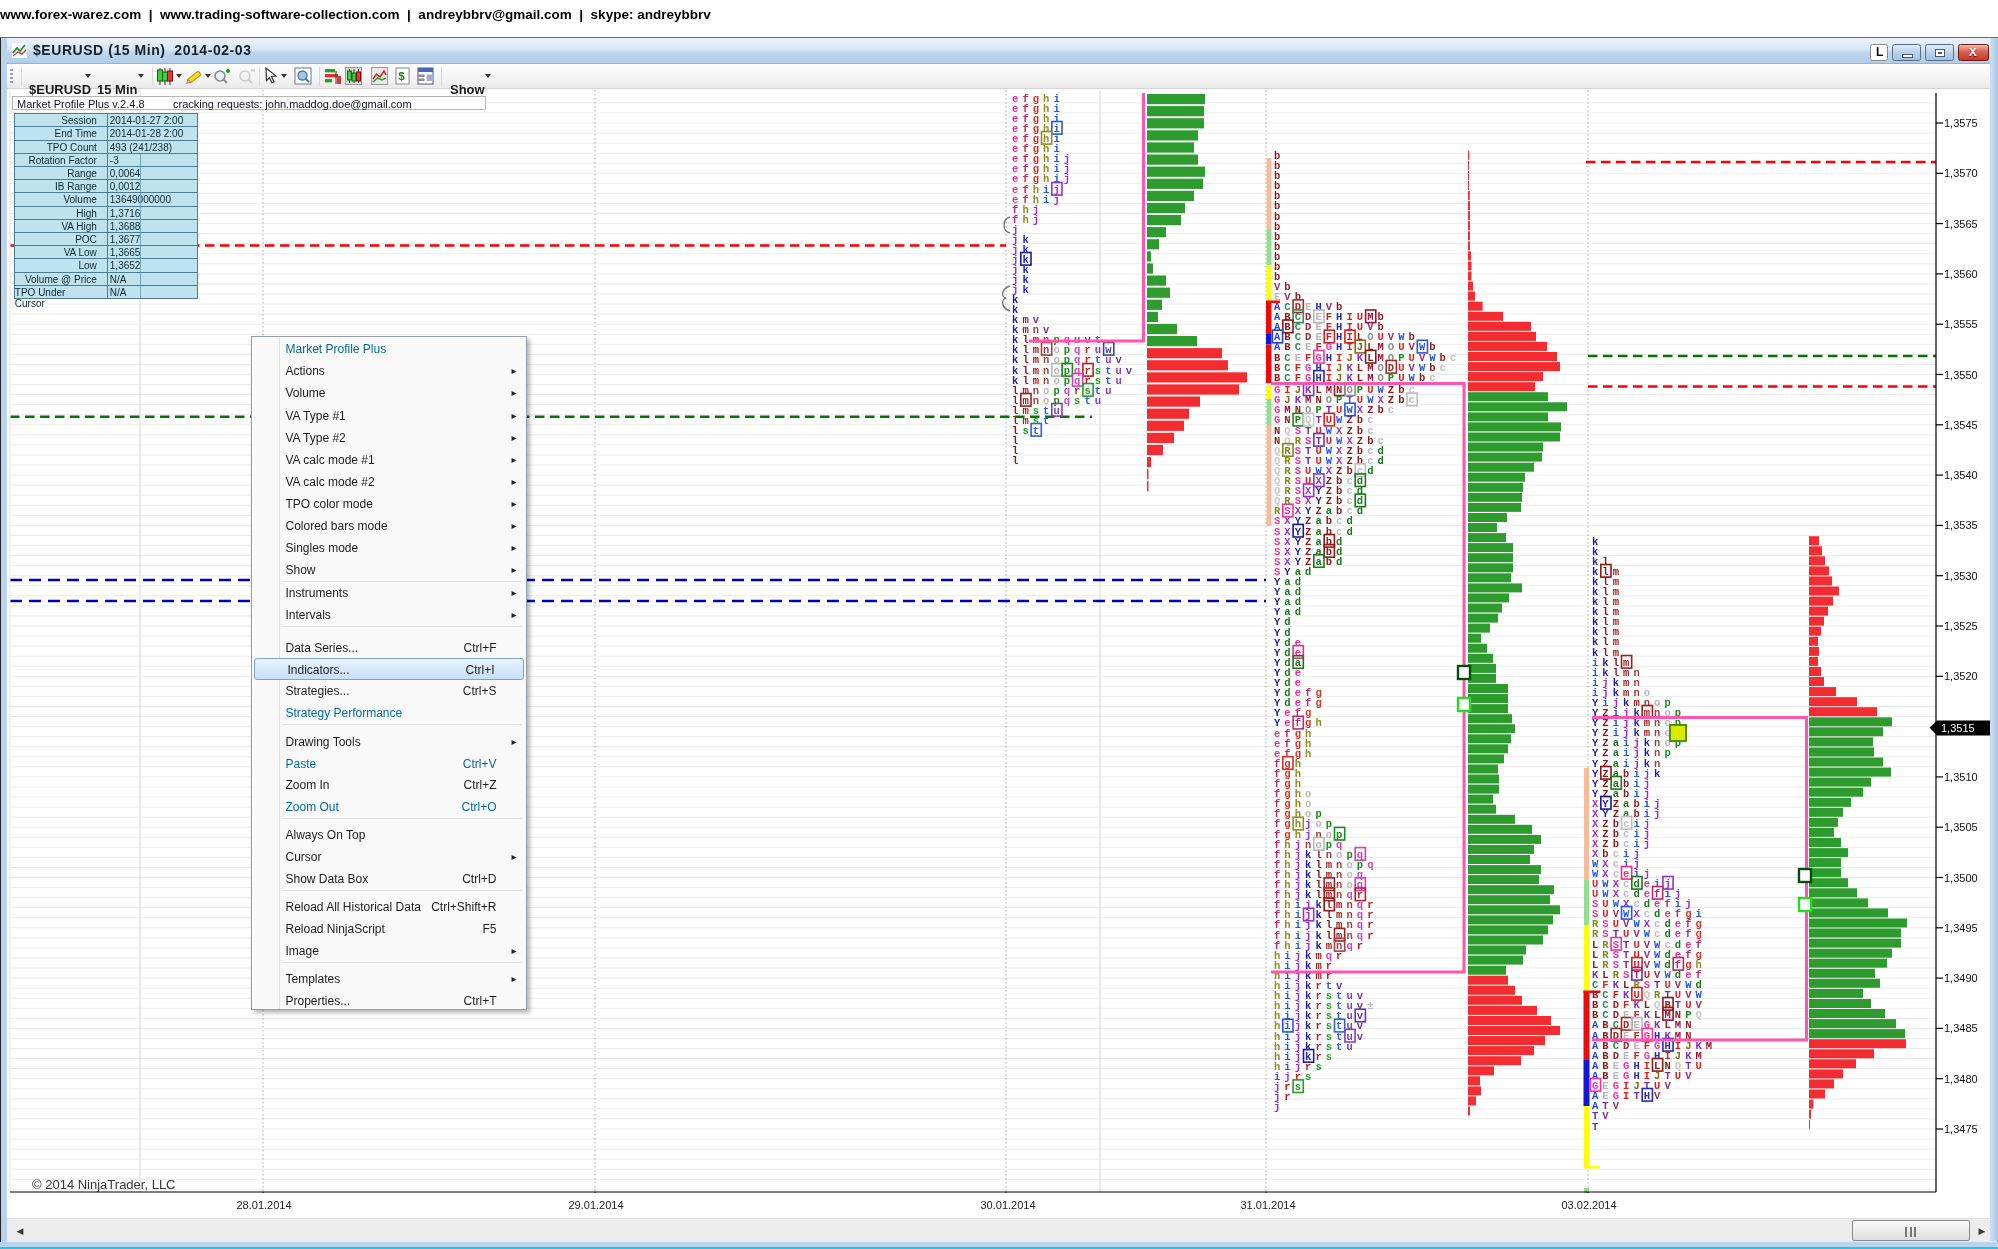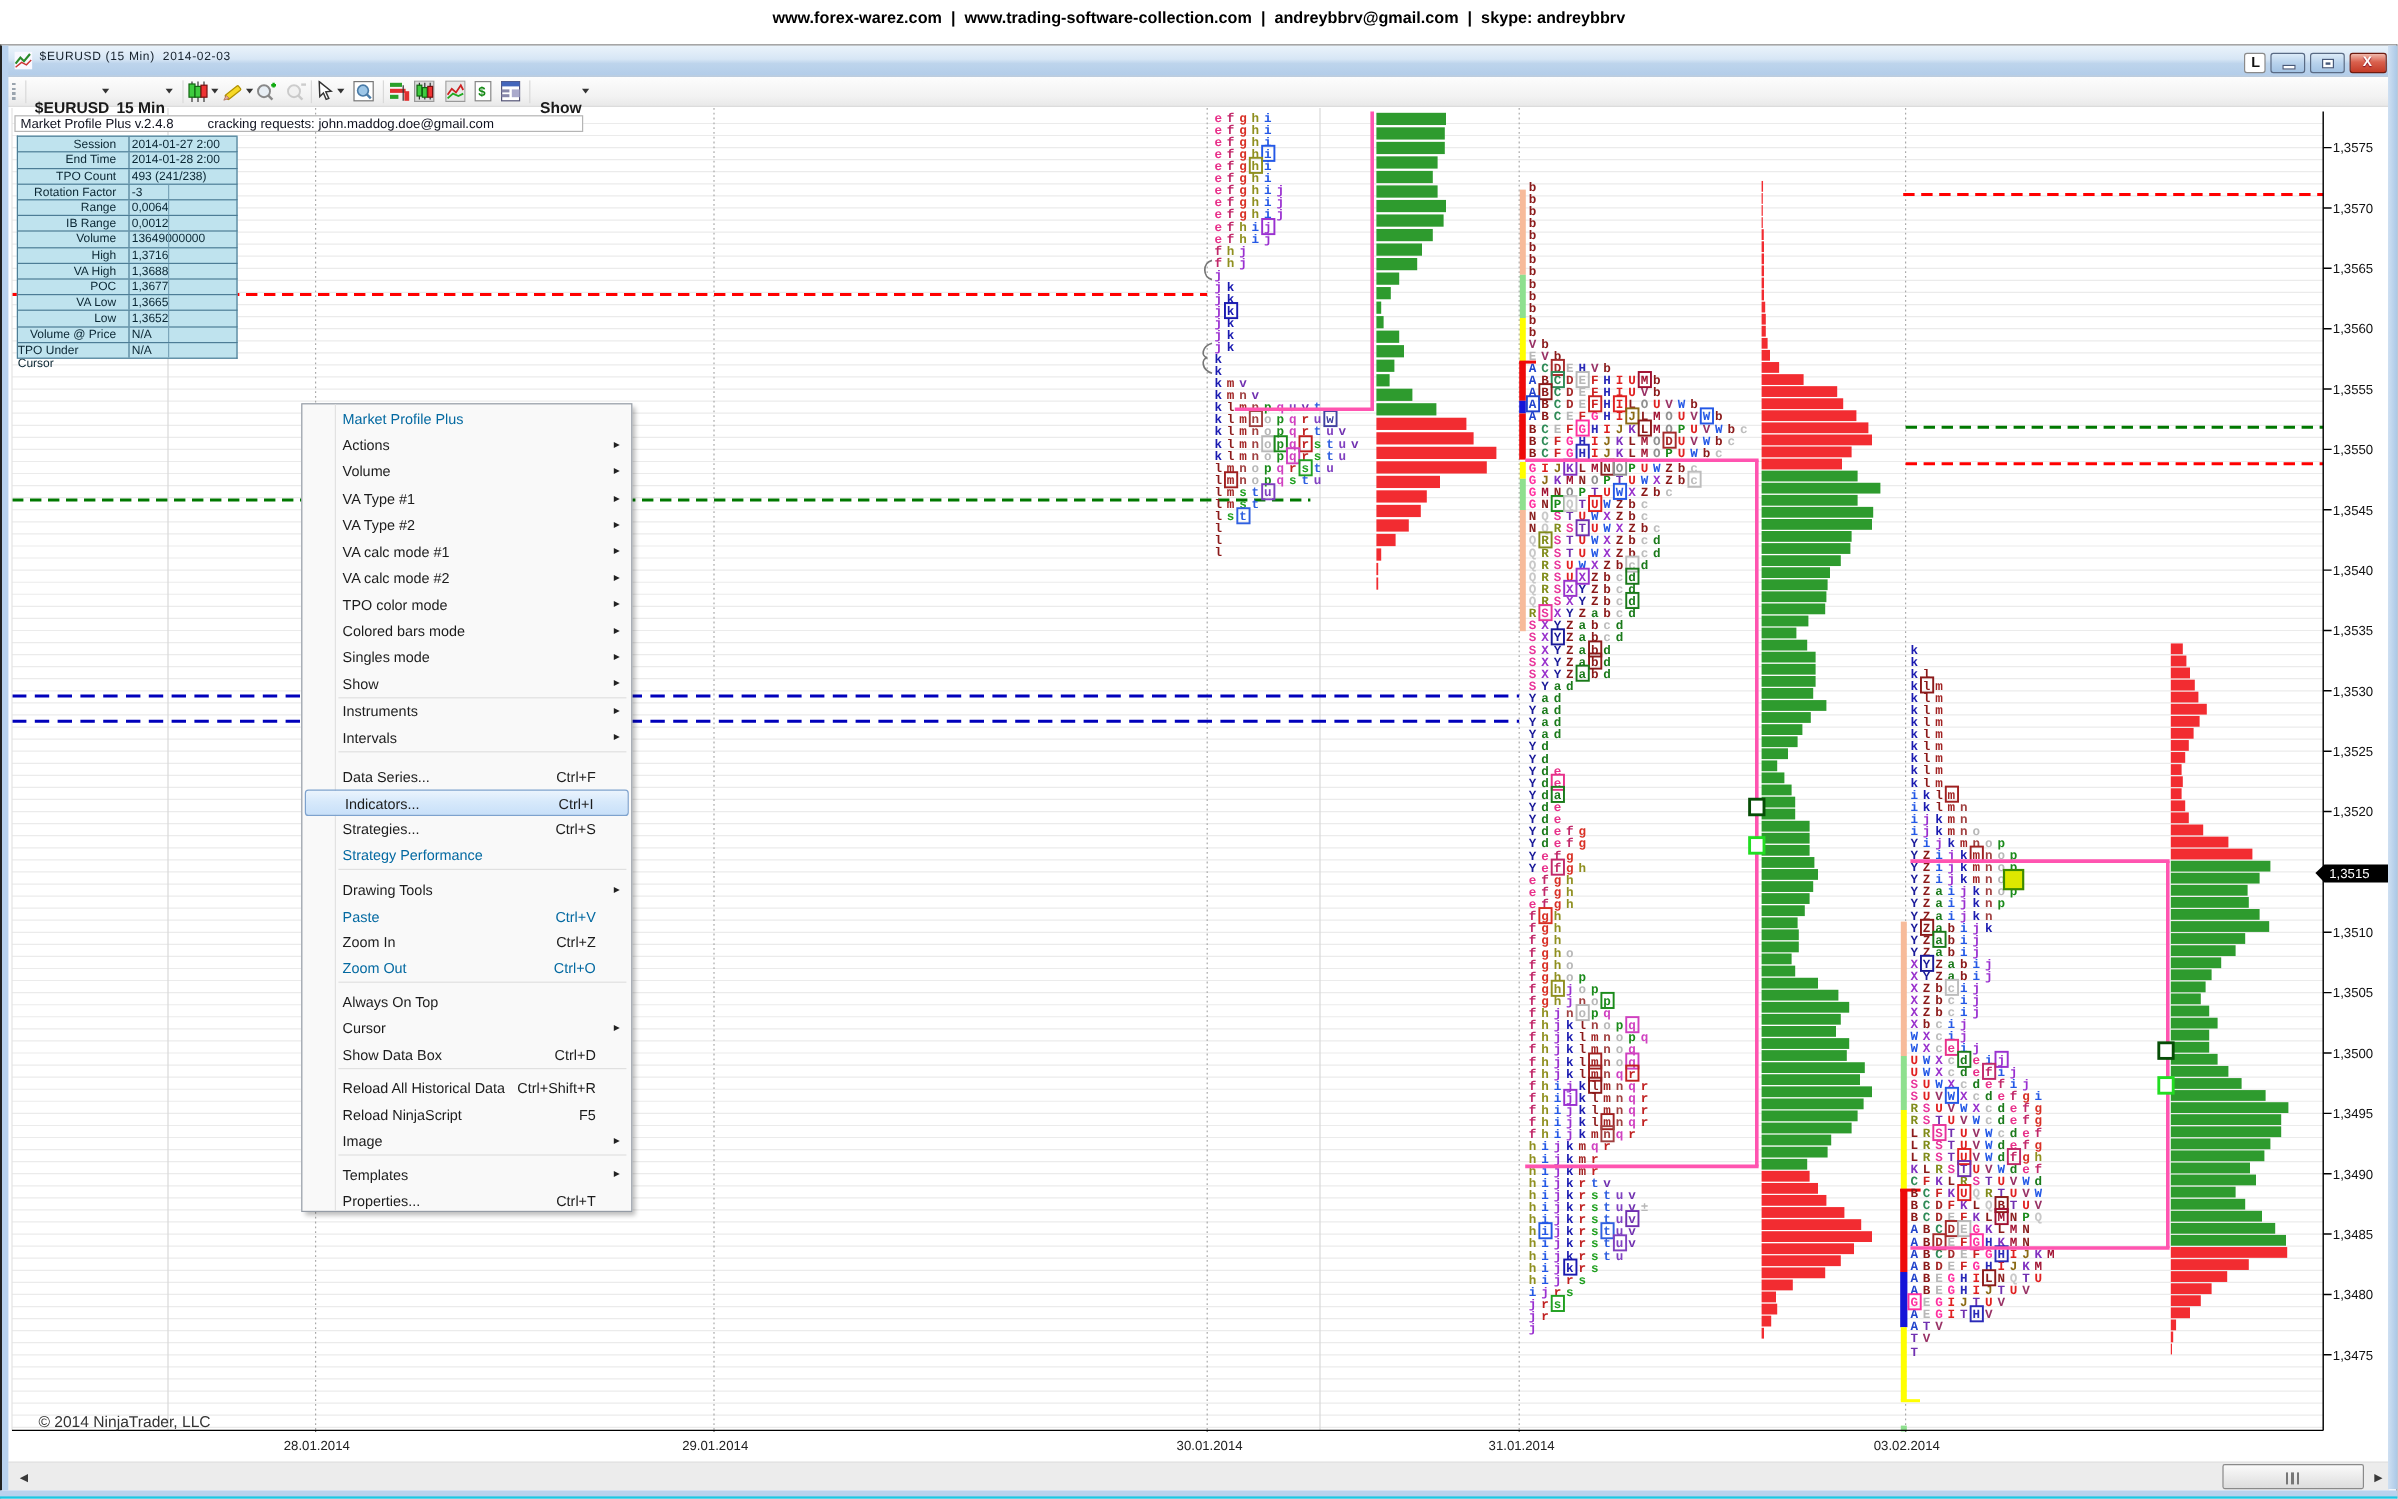--- a/index.html
+++ b/index.html
@@ -1,24 +1,24 @@
 <!DOCTYPE html>
 <html><head><meta charset="utf-8"><style>
 *{margin:0;padding:0;box-sizing:border-box}
 html,body{width:1998px;height:1249px;overflow:hidden;background:#fff;
  font-family:"Liberation Sans",sans-serif;-webkit-font-smoothing:antialiased}
 #root{position:relative;width:1998px;height:1249px}
 .tpo{font-family:"Liberation Mono",monospace;font-weight:bold;font-size:10.5px;letter-spacing:4.05px}
 .ax{font-size:11px;fill:#111;font-family:"Liberation Sans",sans-serif}
 #topband{position:absolute;left:0;top:0;width:100%;height:37px;background:#fff;
- text-align:center;font-weight:bold;font-size:13.5px;color:#000;line-height:30px}
+ font-weight:bold;font-size:13.5px;color:#000;line-height:30px}
 #frame{position:absolute;left:0;top:37px;width:1998px;height:1212px;border:1px solid #6c6c6c;border-bottom:none}
 #titlebar{position:absolute;left:1px;top:38px;width:1996px;height:26px;
  background:linear-gradient(#eaf3fb,#d7e6f5 45%,#bdd4ec 60%,#b3cde9);border-bottom:1px solid #98b1cc}
-#tbtitle{position:absolute;left:32px;top:4px;font-size:10px;color:#15202b;font-weight:400;letter-spacing:.55px}
+#tbtitle{position:absolute;left:32px;top:4px;font-size:14px;color:#15202b;font-weight:700;letter-spacing:.55px}
 .wbtn{position:absolute;top:6px;height:17px;border-radius:2.5px;border:1px solid #5a6b85}
 #toolbar{position:absolute;left:1px;top:64px;width:1996px;height:25px;
  background:linear-gradient(#fdfdfd,#f2f2f2 70%,#e9e9e9);border-bottom:1px solid #d4d4d4;font-size:12.5px;color:#1a1a1a}
 .tsep{position:absolute;top:3px;width:1px;height:19px;background:#d9d9d9}
 .tt{position:absolute;top:18px;font-weight:700;font-size:13px}
 .dar{position:absolute;top:10px;width:0;height:0;border-left:3.5px solid transparent;border-right:3.5px solid transparent;border-top:4px solid #333}
 #grip{position:absolute;left:9px;top:5px;width:3px;height:15px;
  background:repeating-linear-gradient(#9aa4ae 0 2px,transparent 2px 4px)}
 #mpbox{position:absolute;left:12px;top:96px;width:474px;height:13.5px;background:#fff;
  border:1px solid #b5b5b5;font-size:11px;color:#10121f;line-height:12px}

